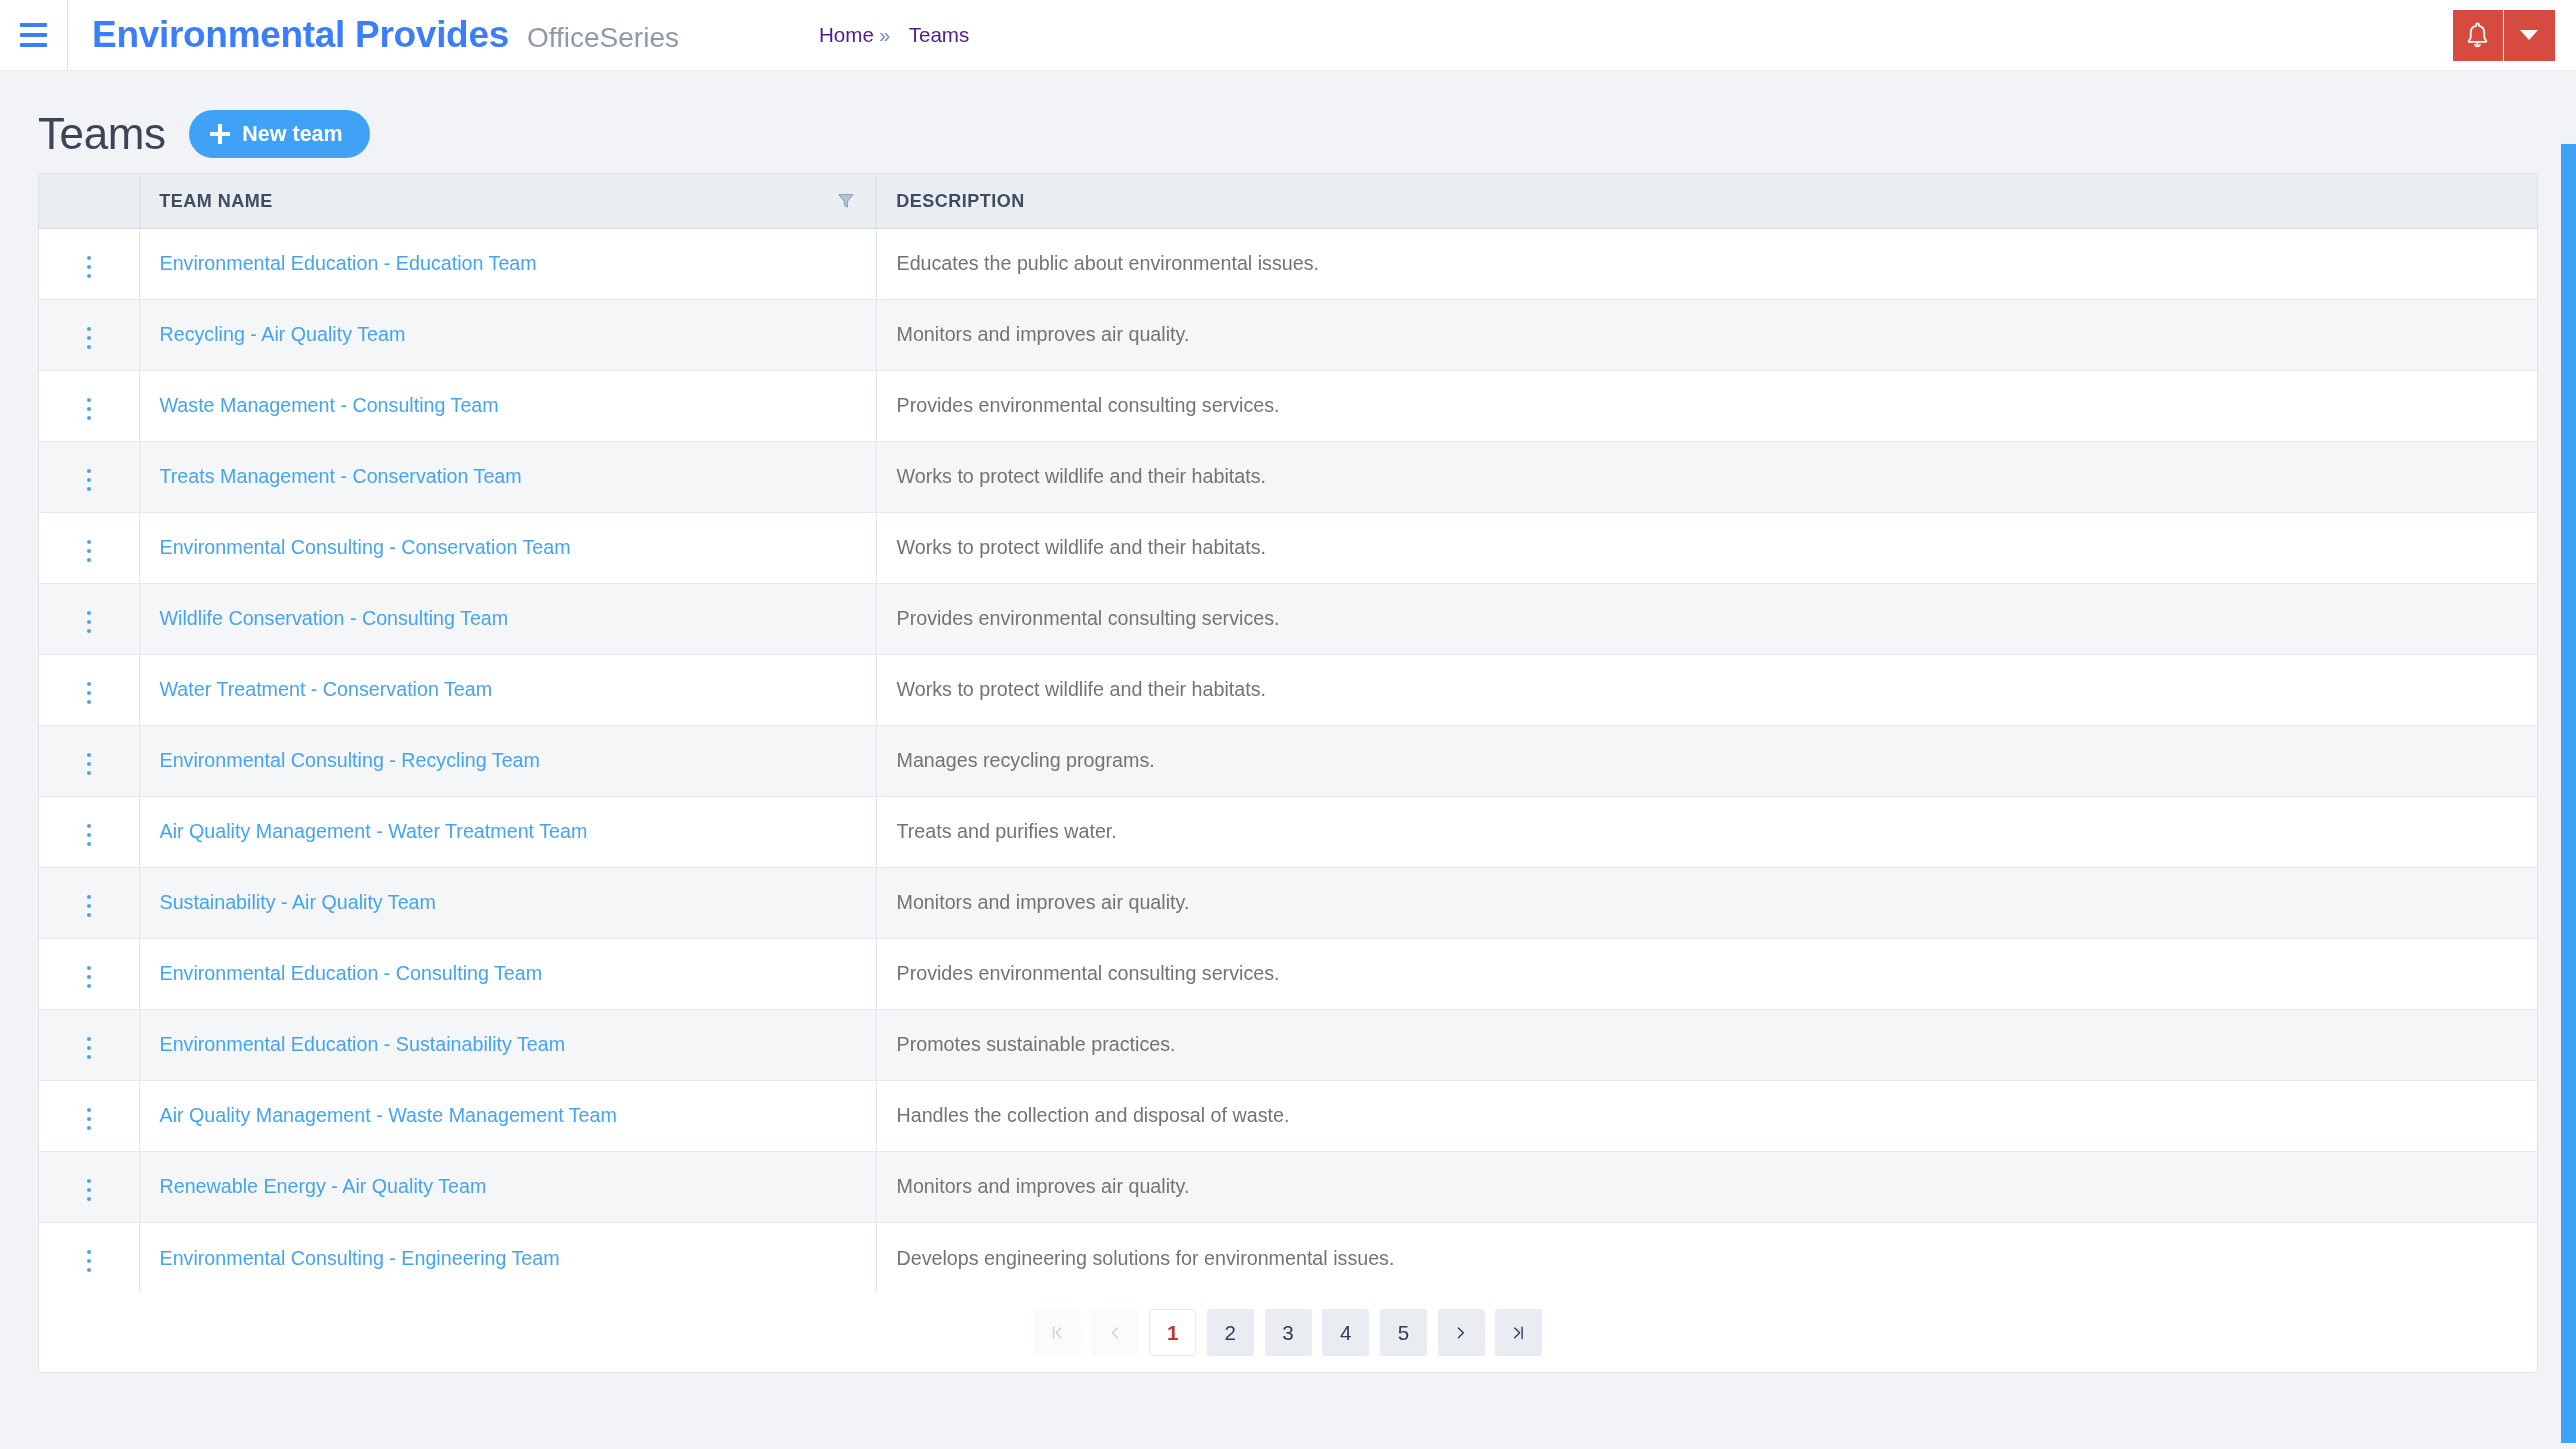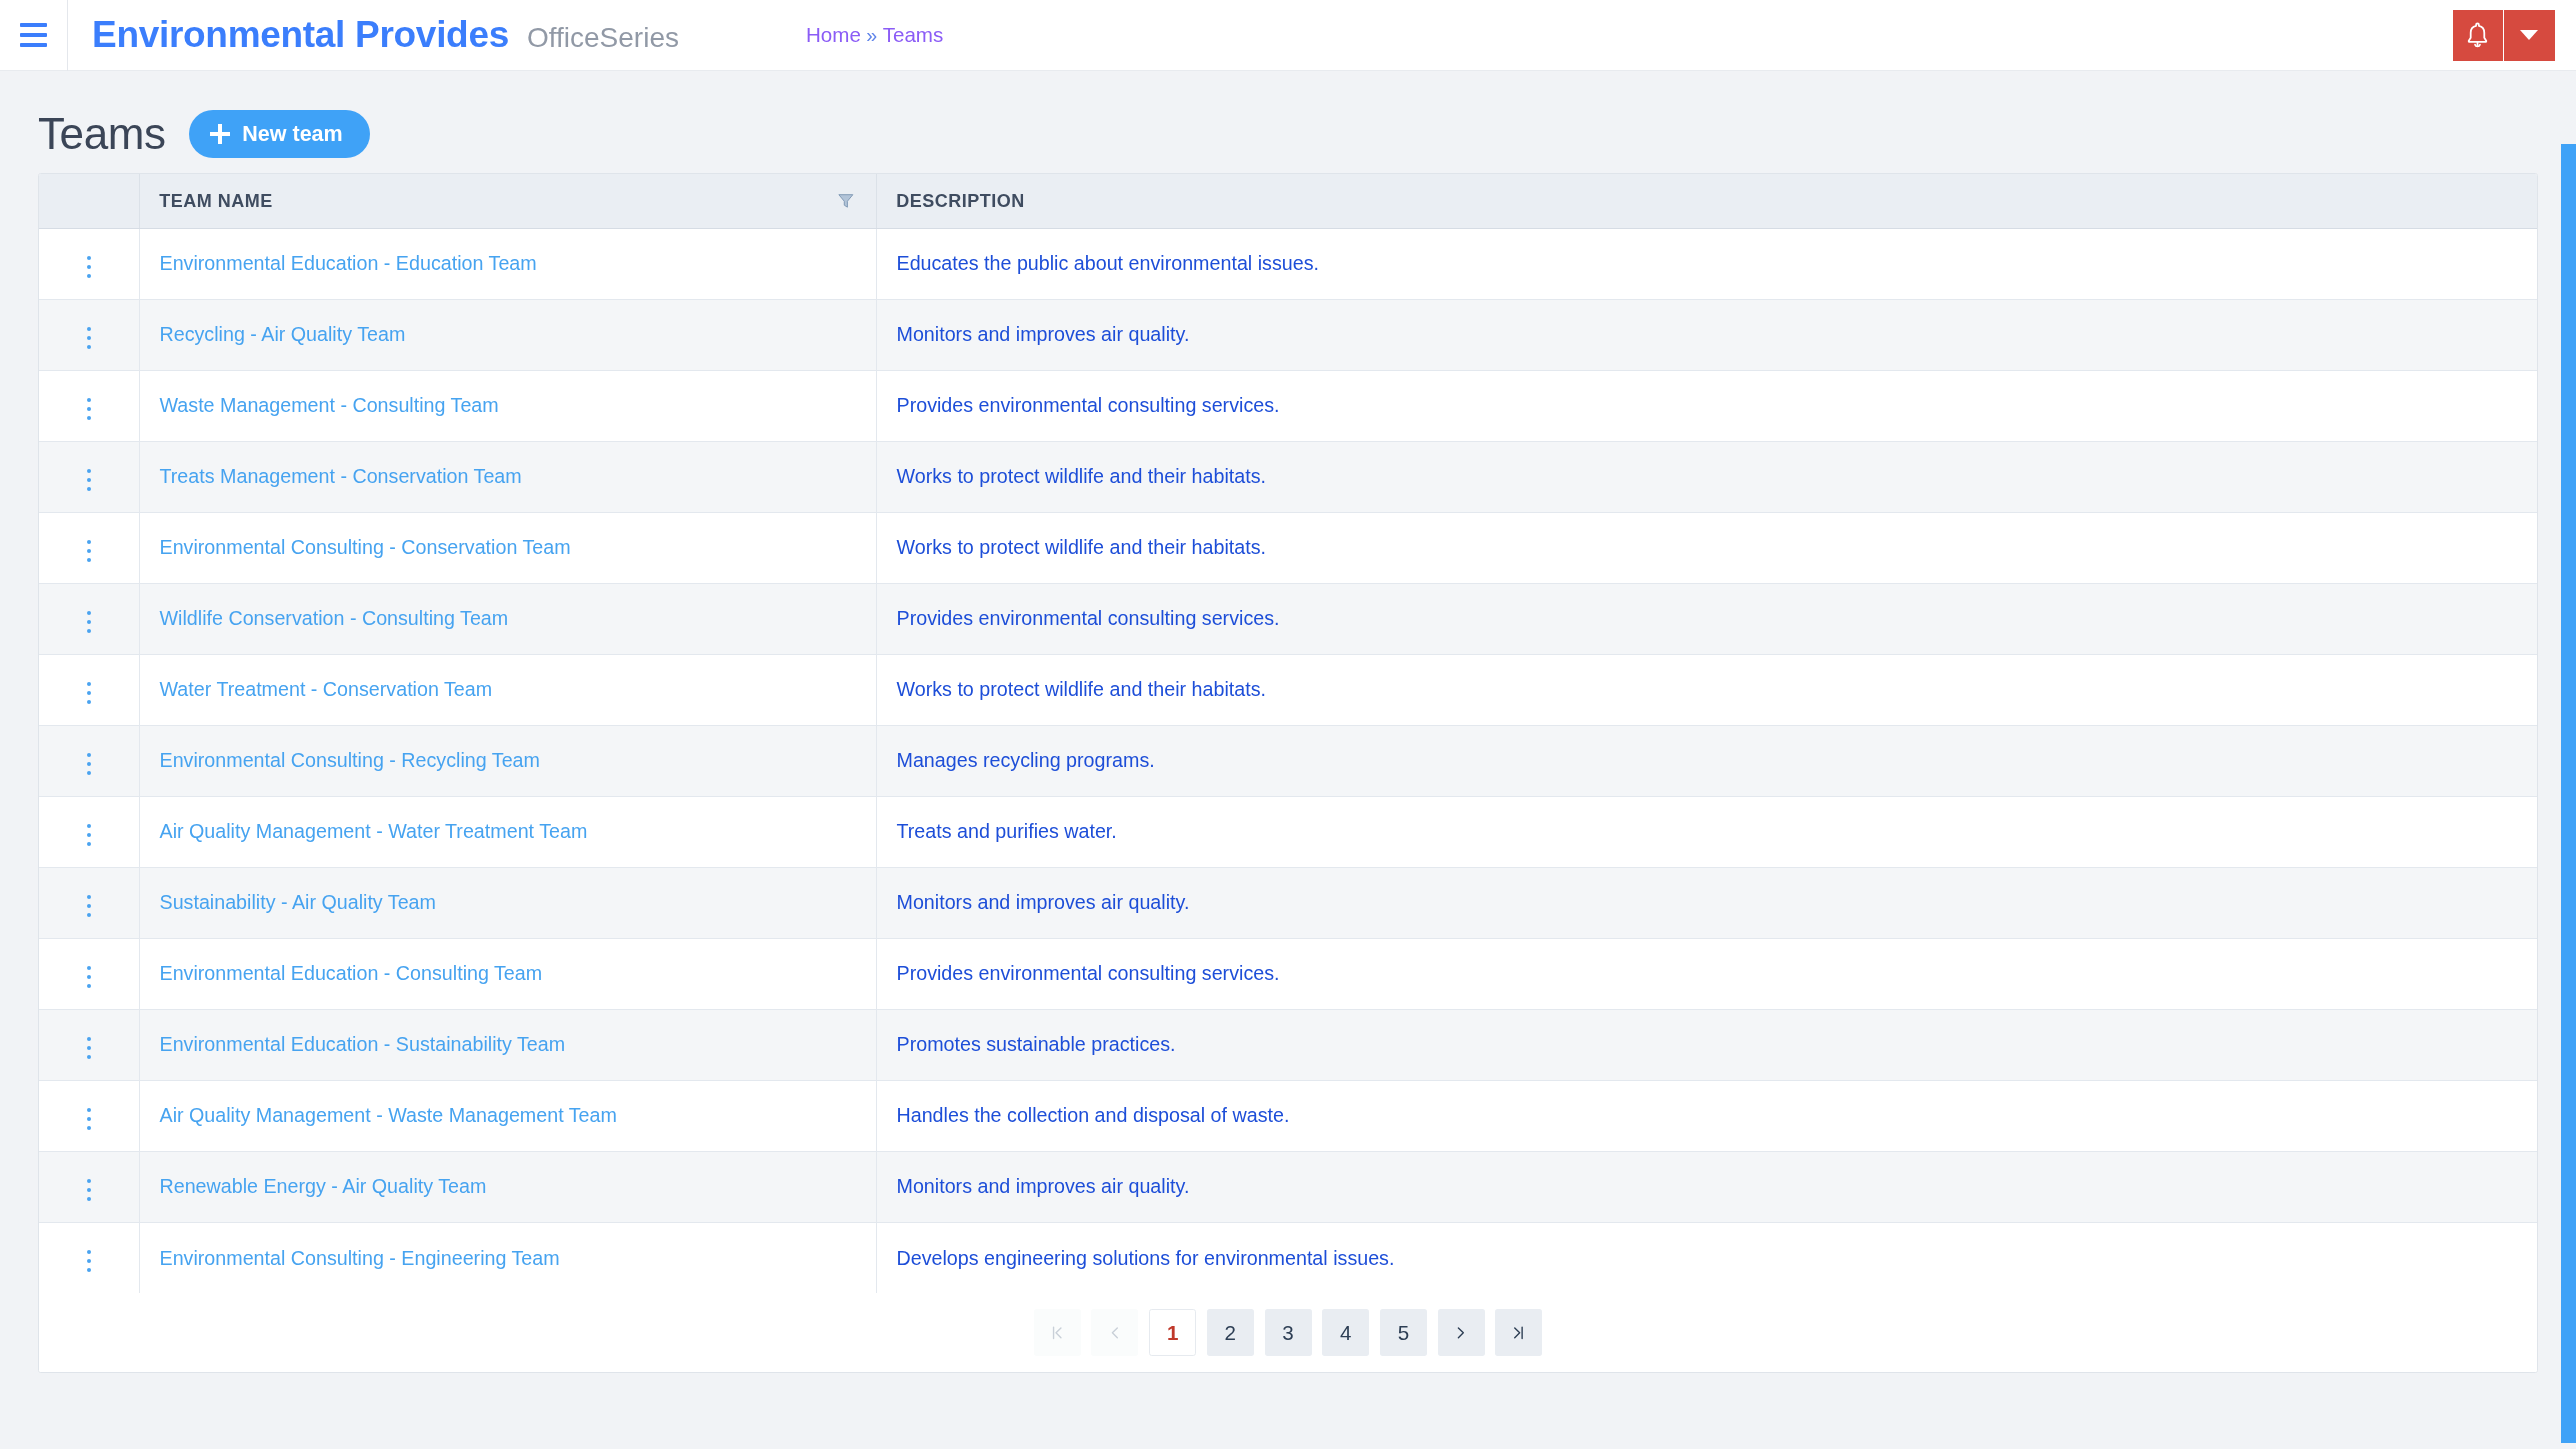--- a/index.html
+++ b/index.html
@@ -68,21 +68,21 @@
 
   .breadcrumb {
     margin-left: 127px;
     font-size: 20.6px;
     color: #4f7ff5;
     white-space: nowrap;
     display: flex;
     align-items: center;
     gap: 5.4px;
   }
-  .breadcrumb a { color: #8b5cf6; text-decoration: none; cursor: pointer; }
+  .breadcrumb a { color: #4c1d95; text-decoration: none; cursor: pointer; margin-left: 13px; }
   .breadcrumb .sep { color: #5e83ea; font-size: 19.7px; }
 
   .topbar-right {
     position: absolute;
     right: 21.5px;
     top: 9.8px;
     display: flex;
     height: 51px;
   }
   .notif-btn {
@@ -243,21 +243,21 @@
   }
 
   .team-link {
     color: #46a3f0;
     text-decoration: none;
     font-size: 19.7px;
     cursor: pointer;
     white-space: nowrap;
   }
 
-  .desc-text { font-size: 19.7px; color: #1d4ed8; }
+  .desc-text { font-size: 19.7px; color: #737373; }
 
   
   .pager {
     background: #ffffff;
     height: 79px;
     display: flex;
     align-items: center;
     justify-content: center;
     gap: 10.7px;
   }

